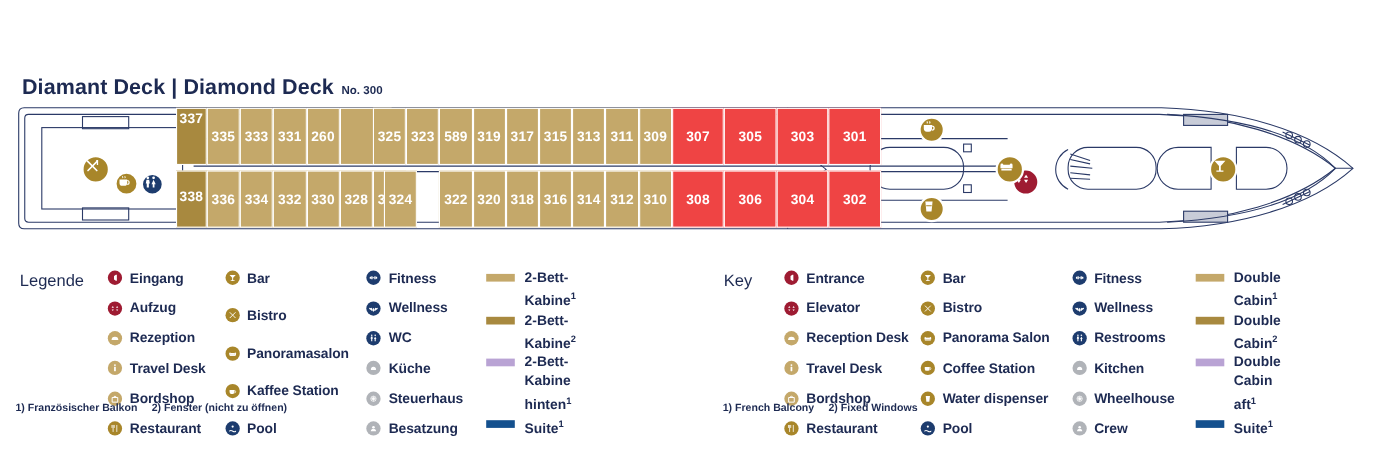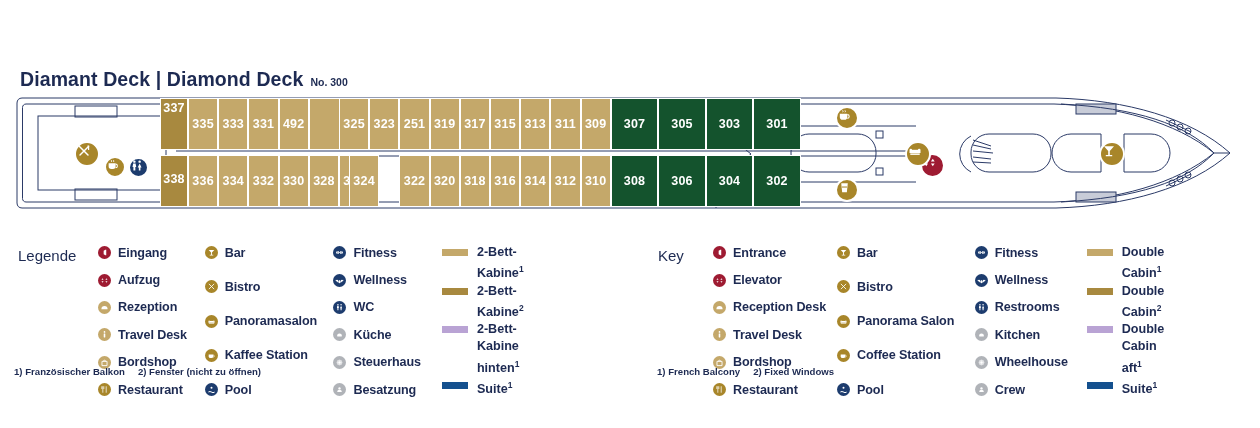--- a/index.html
+++ b/index.html
@@ -26,21 +26,21 @@
     box-sizing:border-box;
     border:1px solid #ffffff;
     color:#ffffff;
     font-size:12.5px;
     font-weight:bold;
     display:flex;align-items:center;justify-content:center;
     letter-spacing:.2px;
   }
   .c-type1{background:#c4a86a;}
   .c-type2{background:#a8893f;}
-  .c-suite{background:#14532d;}
+  .c-suite{background:#ef4444;}
   .cabin.aft-top{align-items:flex-start;padding-top:2px;}
   .cabin.aft-bot{align-items:flex-end;padding-bottom:20px;}
 
   
   .mapicon{
     position:absolute;border-radius:50%;
     display:flex;align-items:center;justify-content:center;
     box-sizing:border-box;border:2px solid #ffffff;
   }
   .mi-gold{background:#a8862a;}
@@ -153,33 +153,33 @@
         <div class="cabin c-type1" style="left: 172px; top: 2px; width: 30.2px; height: 52px;">
           <span>335</span>
         </div>
         <div class="cabin c-type1" style="left: 202.2px; top: 2px; width: 30.2px; height: 52px;">
           <span>333</span>
         </div>
         <div class="cabin c-type1" style="left: 232.4px; top: 2px; width: 30.2px; height: 52px;">
           <span>331</span>
         </div>
         <div class="cabin c-type1" style="left: 262.6px; top: 2px; width: 30.2px; height: 52px;">
-          <span>492</span>
+          <span>260</span>
         </div>
         <div class="cabin c-type1" style="left: 292.8px; top: 2px; width: 30.2px; height: 52px; padding-left: 45px;">
           <span>327</span>
         </div>
         <div class="cabin c-type1" style="left: 323px; top: 2px; width: 30.2px; height: 52px;">
           <span>325</span>
         </div>
         <div class="cabin c-type1" style="left: 353.2px; top: 2px; width: 30.2px; height: 52px;">
           <span>323</span>
         </div>
         <div class="cabin c-type1" style="left: 383.4px; top: 2px; width: 30.2px; height: 52px;">
-          <span>251</span>
+          <span>589</span>
         </div>
         <div class="cabin c-type1" style="left: 413.6px; top: 2px; width: 30.2px; height: 52px;">
           <span>319</span>
         </div>
         <div class="cabin c-type1" style="left: 443.8px; top: 2px; width: 30.2px; height: 52px;">
           <span>317</span>
         </div>
         <div class="cabin c-type1" style="left: 474px; top: 2px; width: 30.2px; height: 52px;">
           <span>315</span>
         </div>
@@ -662,20 +662,28 @@
         <div class="lrow">
           <span class="ic ic-gold">
             <svg width="9" height="9" viewBox="0 0 16 16">
               <path d="M3 6.4 h8 v3.2 a3 3 0 0 1 -3 3 h-2 a3 3 0 0 1 -3 -3 z" fill="#fff"></path>
               <path d="M11 7.2 a1.9 1.9 0 0 1 0 3.8" stroke="#fff" stroke-width="1.2" fill="none"></path>
             </svg>
           </span>
           <span class="lbl">Coffee Station</span>
         </div>
         <div class="lrow">
+          <span class="ic ic-gold">
+            <svg width="9" height="9" viewBox="0 0 16 16">
+              <path d="M4.6 3.6 h6.8 l-1 9.4 h-4.8 z" fill="#fff"></path>
+            </svg>
+          </span>
+          <span class="lbl">Water dispenser</span>
+        </div>
+        <div class="lrow">
           <span class="ic ic-navy">
             <svg width="9" height="9" viewBox="0 0 16 16">
               <g fill="#fff">
                 <circle cx="8" cy="5" r="1.8"></circle>
                 <path d="M2.5 11.5 q2.5 -2 5.5 0 q3 2 5.5 0 v1.8 q-2.5 2 -5.5 0 q-3 -2 -5.5 0 z"></path>
               </g>
             </svg>
           </span>
           <span class="lbl">Pool</span>
         </div>

